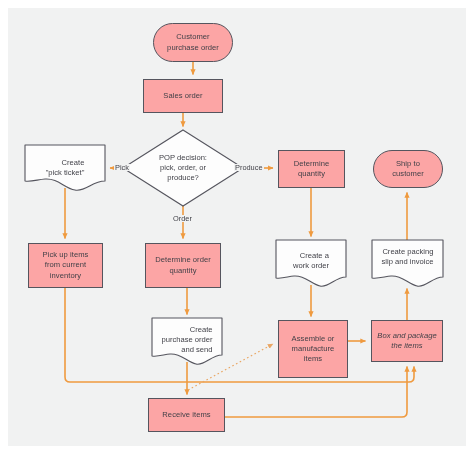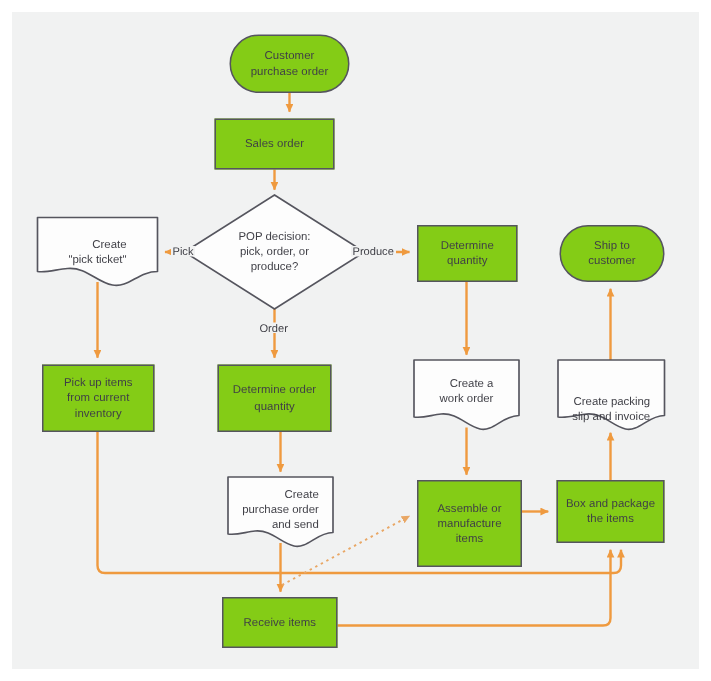--- a/index.html
+++ b/index.html
@@ -30,21 +30,21 @@
     position:absolute;
     box-sizing:border-box;
     display:flex;
     align-items:center;
     justify-content:center;
     text-align:center;
     color:#3f3f46;
     font-size:7.6px;
     line-height:1.32;
     letter-spacing:.05px;
-    background:#84cc16;
+    background:#fca5a5;
     border:1.1px solid #55555e;
   }
   .node .lbl{display:block;padding:0 3px;}
   .rect{}
   .stadium{border-radius:999px;}
   
   .docnode{
     position:absolute;
     display:flex;
     align-items:flex-start;
@@ -176,33 +176,33 @@
   </div>
 
   <div class="node rect" style="left:145px;top:243px;width:76px;height:45px;">
     <span class="lbl">Determine order<br>quantity</span>
   </div>
 
   <div class="docnode" style="left:276px;top:240px;width:70px;height:45px;padding-top:11px;">
     <span class="lbl">Create a<br>work order</span>
   </div>
 
-  <div class="docnode" style="left:372px;top:252px;width:71px;height:45px;padding-top:11px;">
+  <div class="docnode" style="left:372px;top:236px;width:71px;height:45px;padding-top:11px;">
     <span class="lbl">Create packing<br>slip and invoice</span>
   </div>
 
   <div class="docnode" style="left:152px;top:318px;width:70px;height:45px;padding-top:7px;">
     <span class="lbl">Create<br>purchase order<br>and send</span>
   </div>
 
   <div class="node rect" style="left:278px;top:320px;width:70px;height:58px;">
     <span class="lbl">Assemble or<br>manufacture<br>items</span>
   </div>
 
-  <div class="node rect" style="left:371px;top:320px;width:72px;height:42px;">
+  <div class="node rect" style="left:371px;top:320px;width:72px;height:42px;font-style:italic;">
     <span class="lbl">Box and package<br>the items</span>
   </div>
 
   <div class="node rect" style="left:148px;top:398px;width:77px;height:34px;">
     <span class="lbl">Receive items</span>
   </div>
 
   <div class="edge-label" style="left:114px;top:164px;">Pick</div>
 
   <div class="edge-label" style="left:234px;top:164px;">Produce</div>

